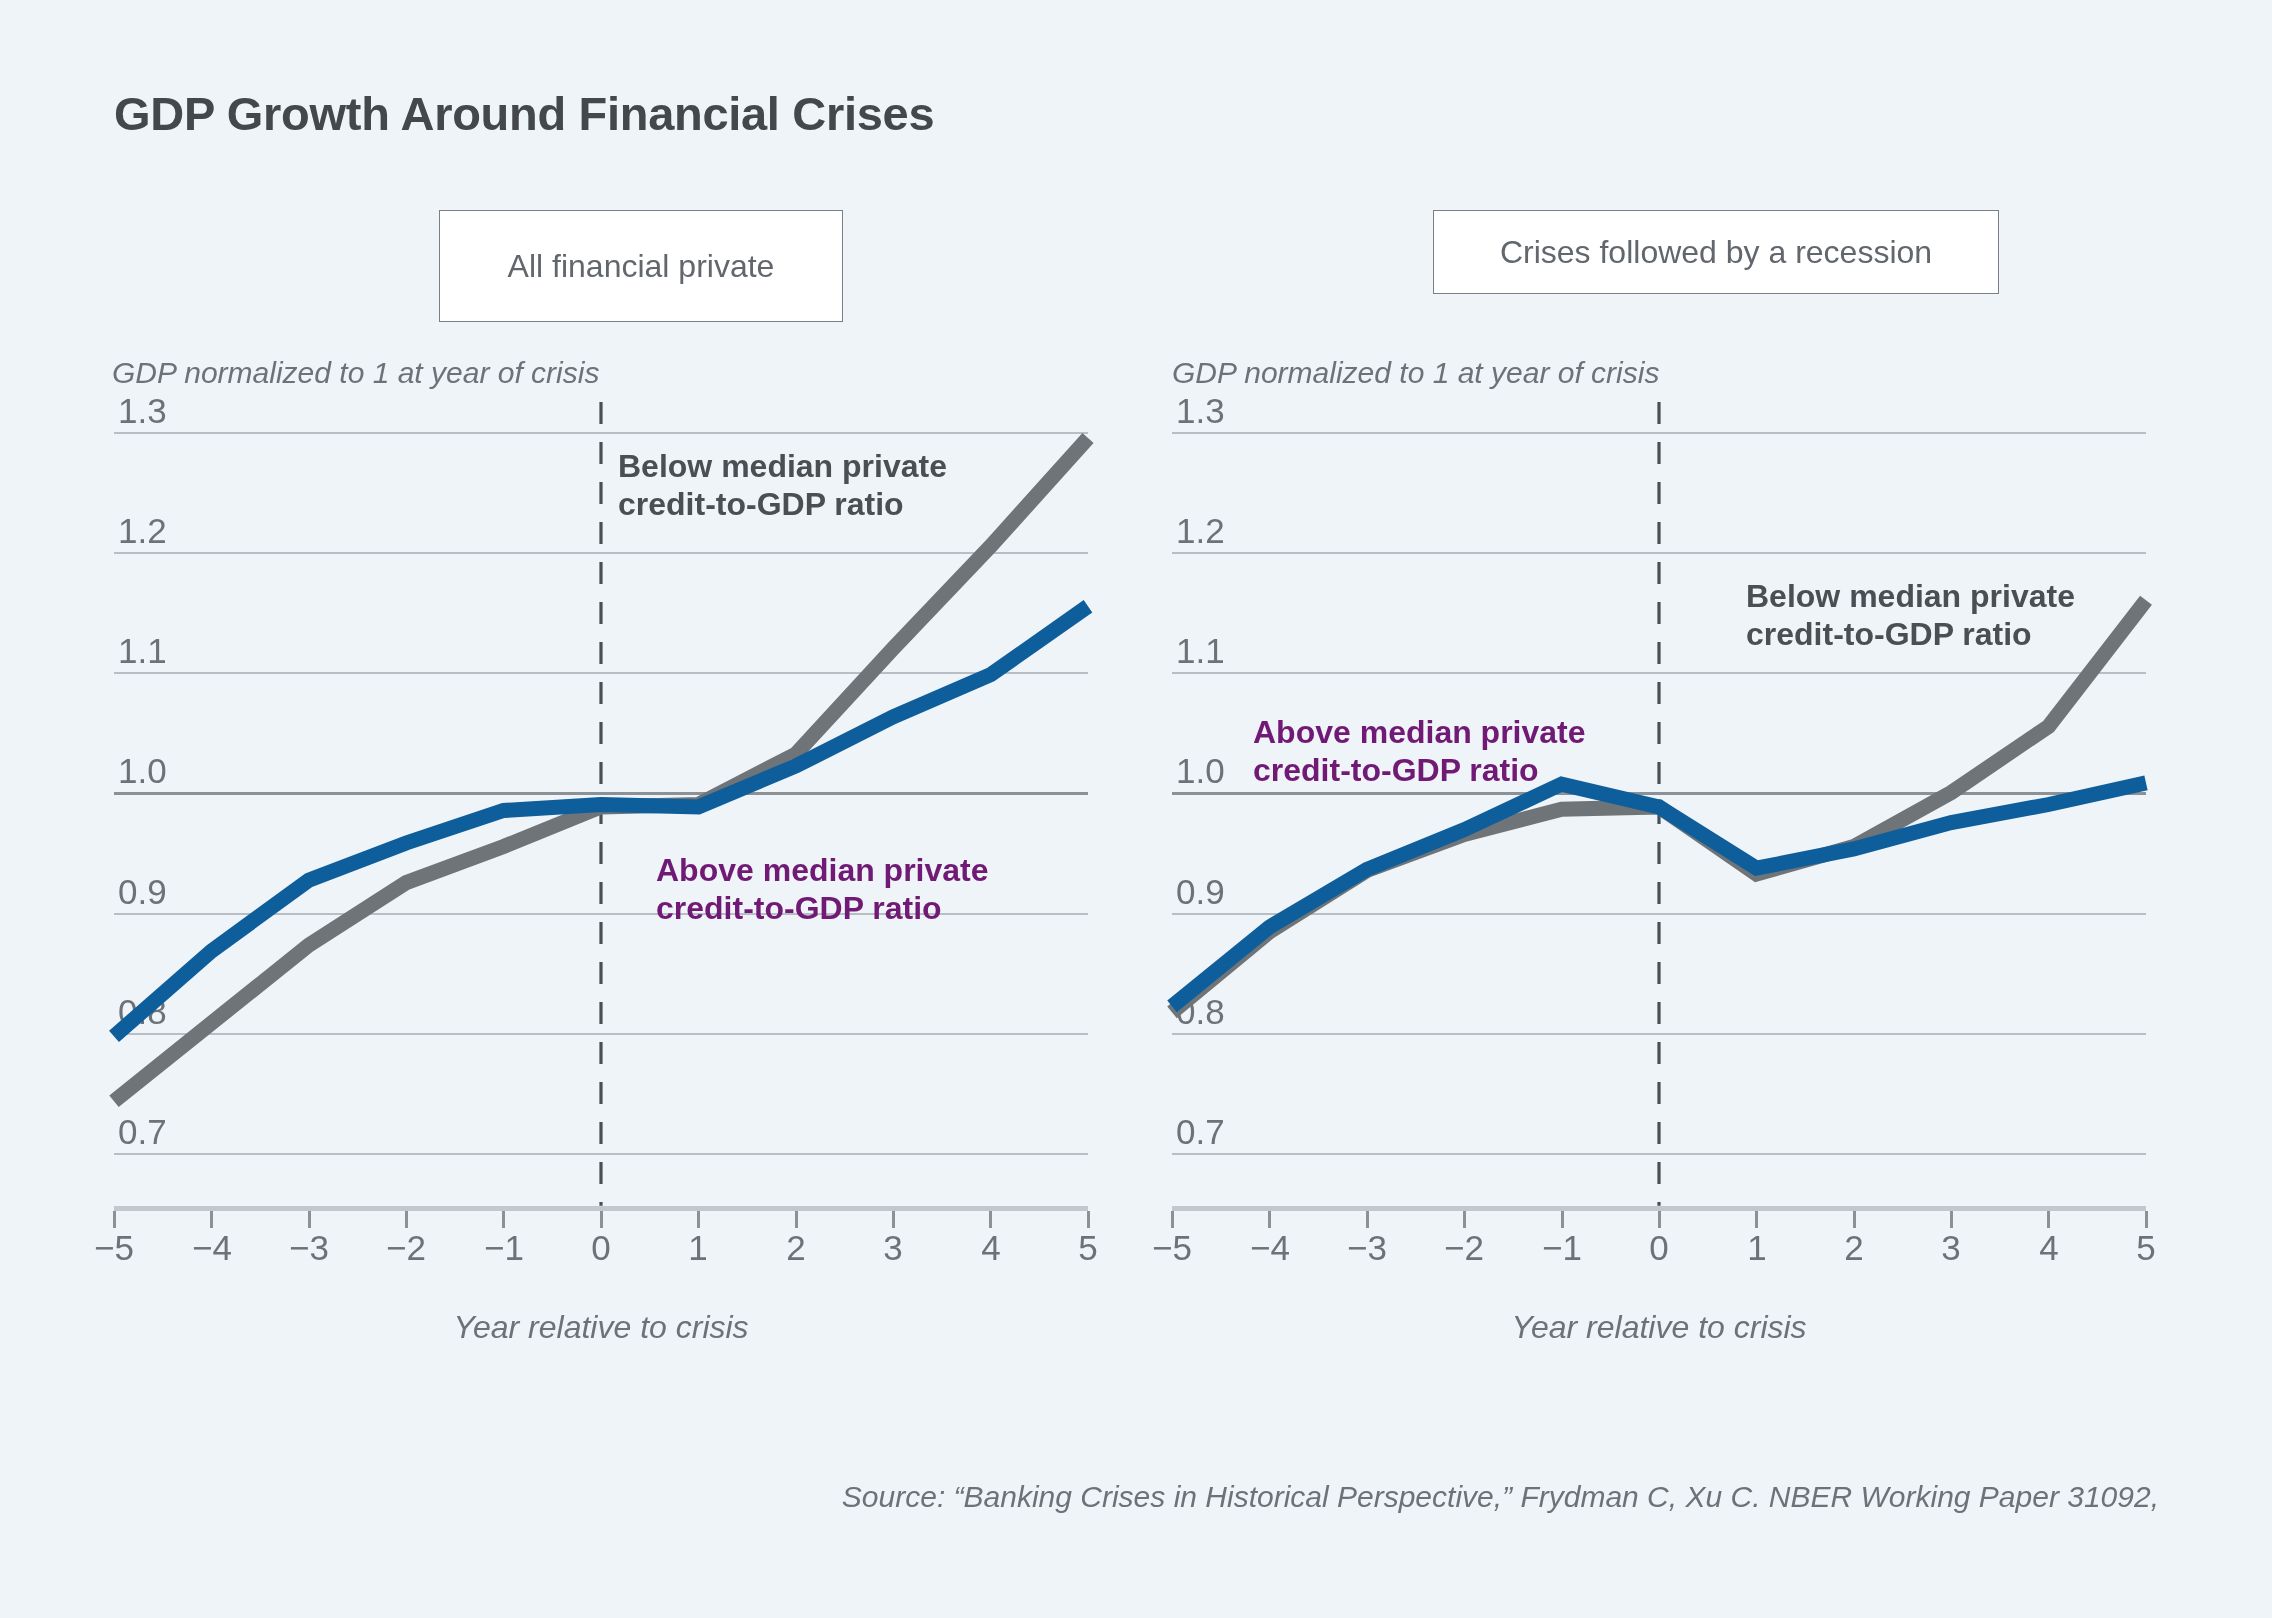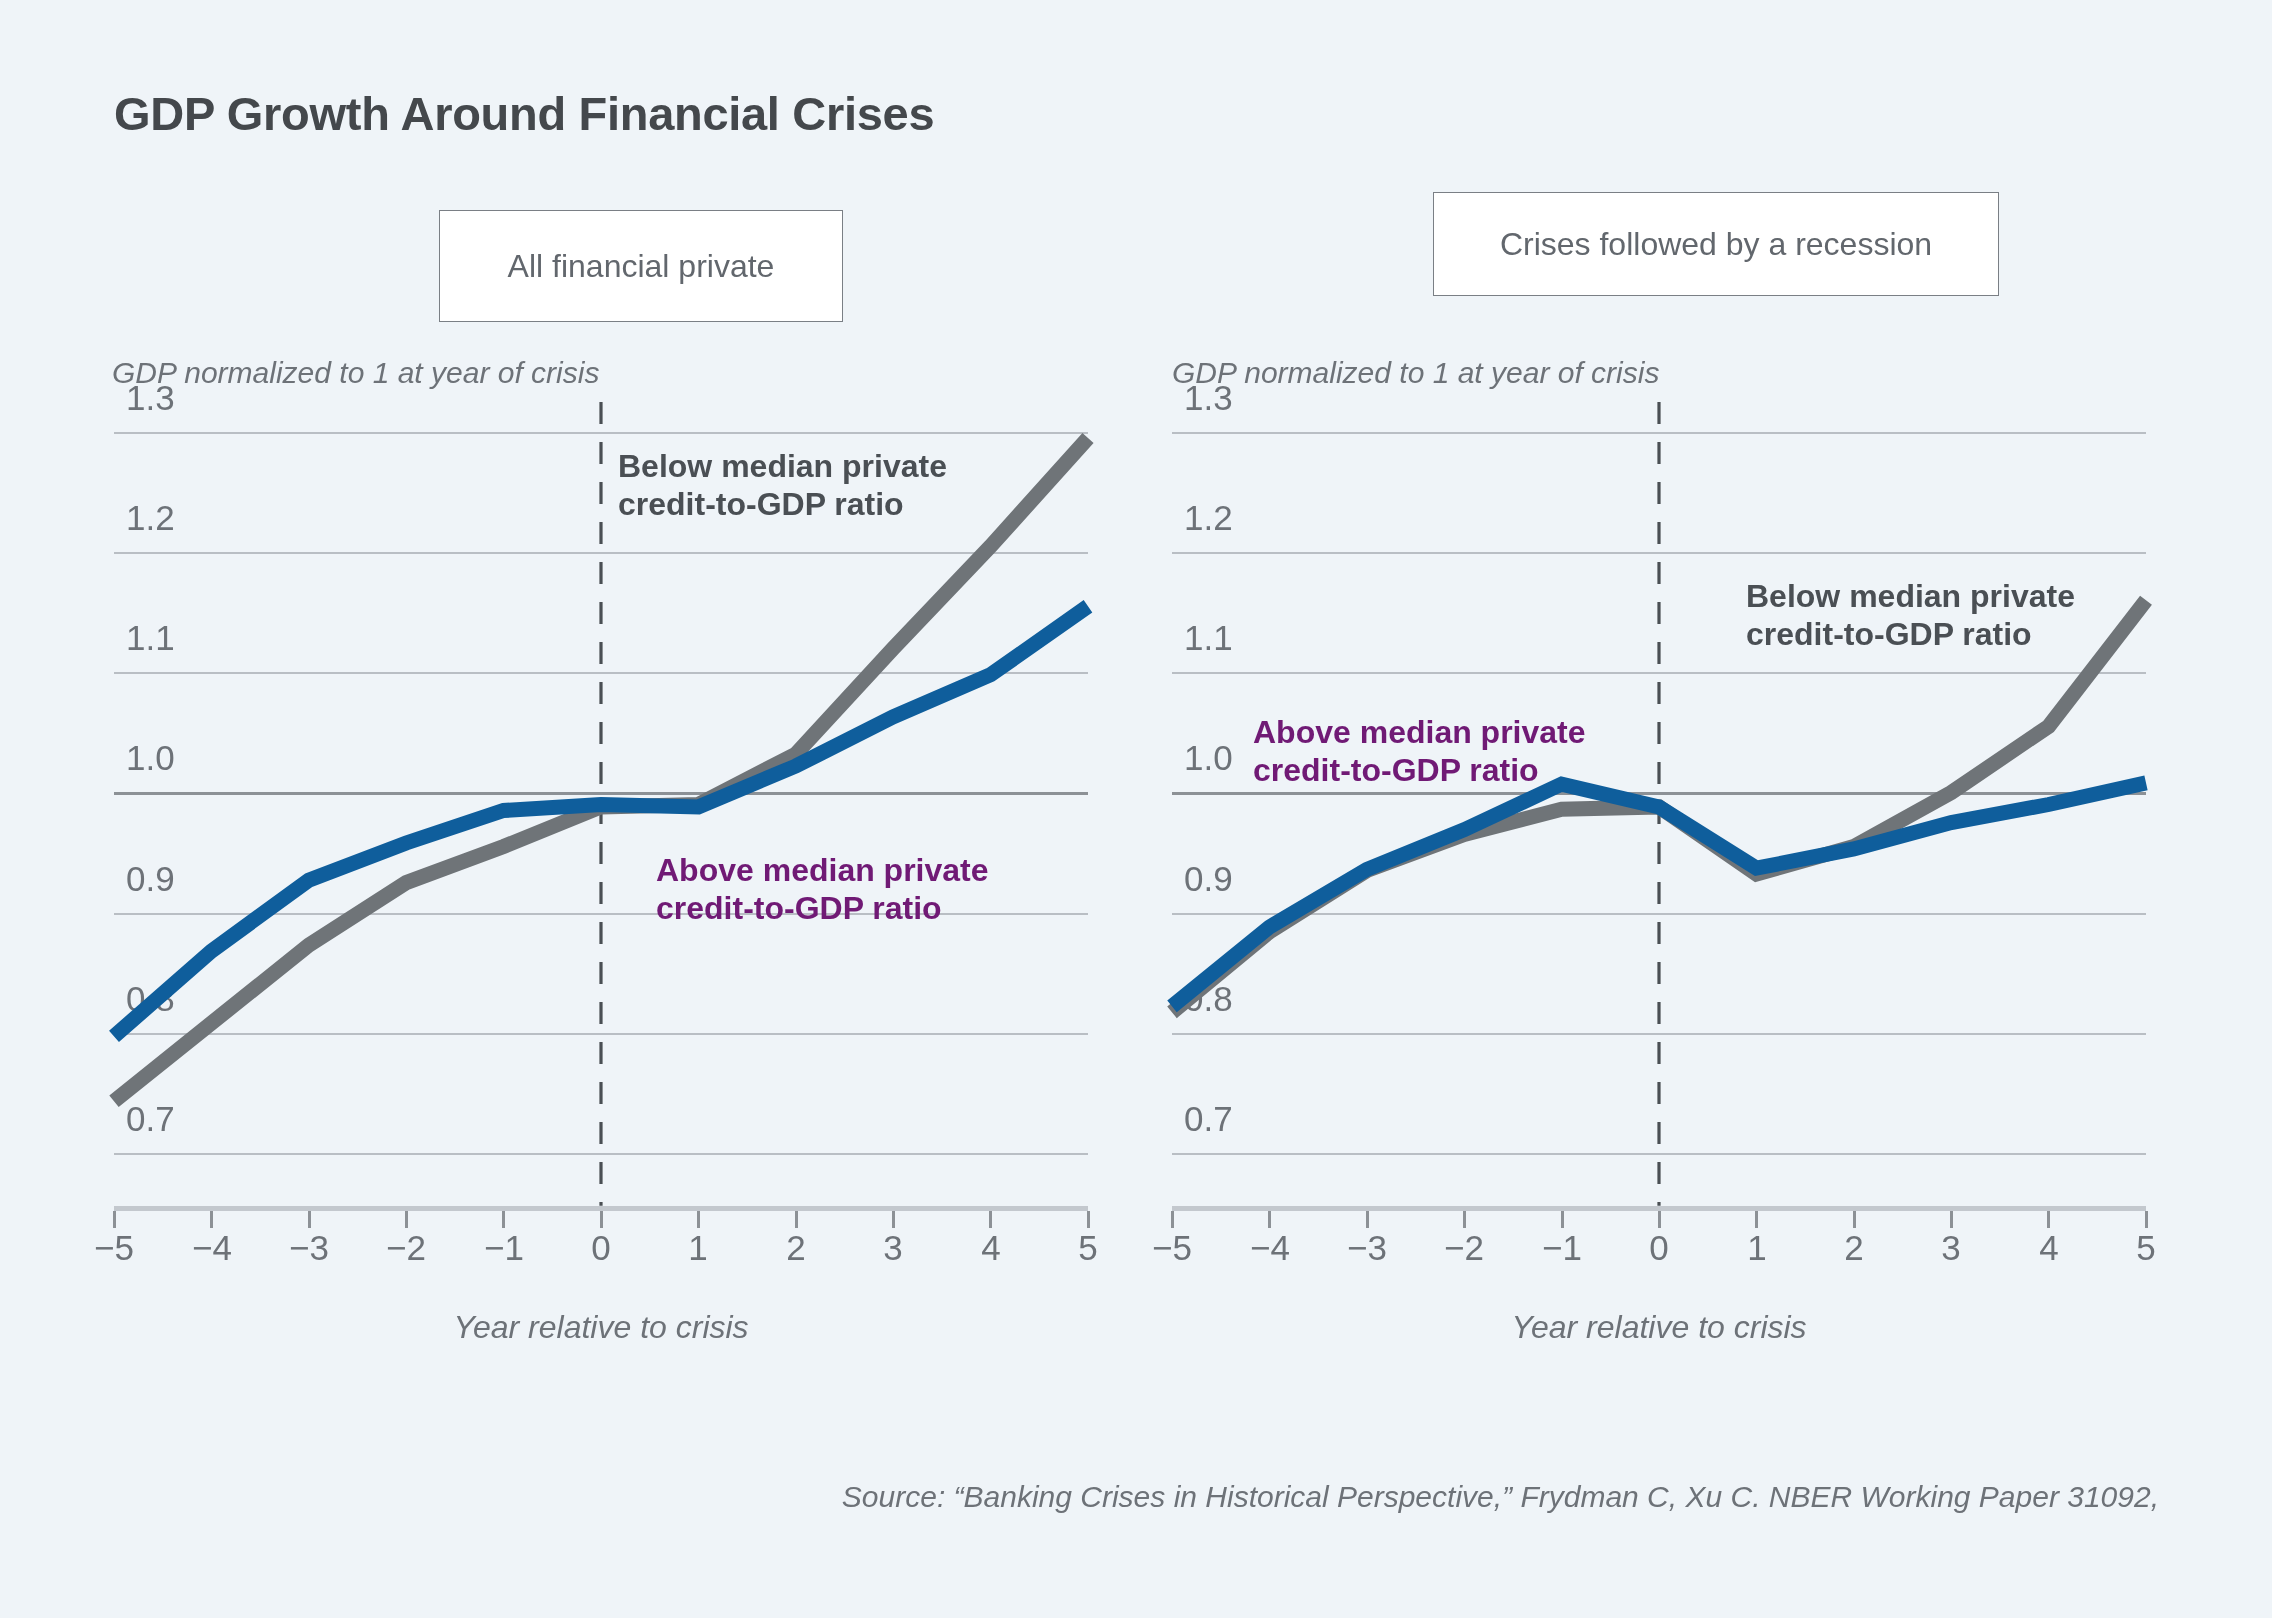--- a/index.html
+++ b/index.html
@@ -31,21 +31,21 @@
     border:1.9px solid #7a7f85;
     display:flex;
     align-items:center;
     justify-content:center;
     font-size:32px;
     color:#62676d;
     box-sizing:border-box;
     white-space:nowrap;
   }
   #head-left {left:439px;  top:210px; width:404px; height:112px;}
-  #head-right{left:1433px; top:192px; width:566px; height:104px;}
+  #head-right{left:1433px; top:210px; width:566px; height:84px;}
 
   
   .ycaption{
     position:absolute;
     font-size:30px;
     font-style:italic;
     color:#6d7278;
     white-space:nowrap;
   }
   #ycap-left {left:112px;  top:356px;}
@@ -59,25 +59,25 @@
   .gridwrap{position:absolute;inset:0;}
   .gridline{
     position:absolute;
     left:0; right:0;
     height:1.9px;
     background:#b9bec4;
   }
   .gridline.zero{ background:#8c9196; height:2.6px;}
   .ytick{
     position:absolute;
-    left:12px;
+    left:4px;
     transform:translateY(-100%);
     font-size:35px;
     color:#6d7278;
-    padding-bottom:14px;
+    padding-bottom:1px;
   }
 
   
   .inner{
     position:absolute;
     left:0; top:0;
     width:100%; height:100%;
   }
   .inner svg{position:absolute;left:0;top:0;width:100%;height:100%;overflow:visible;}
 

